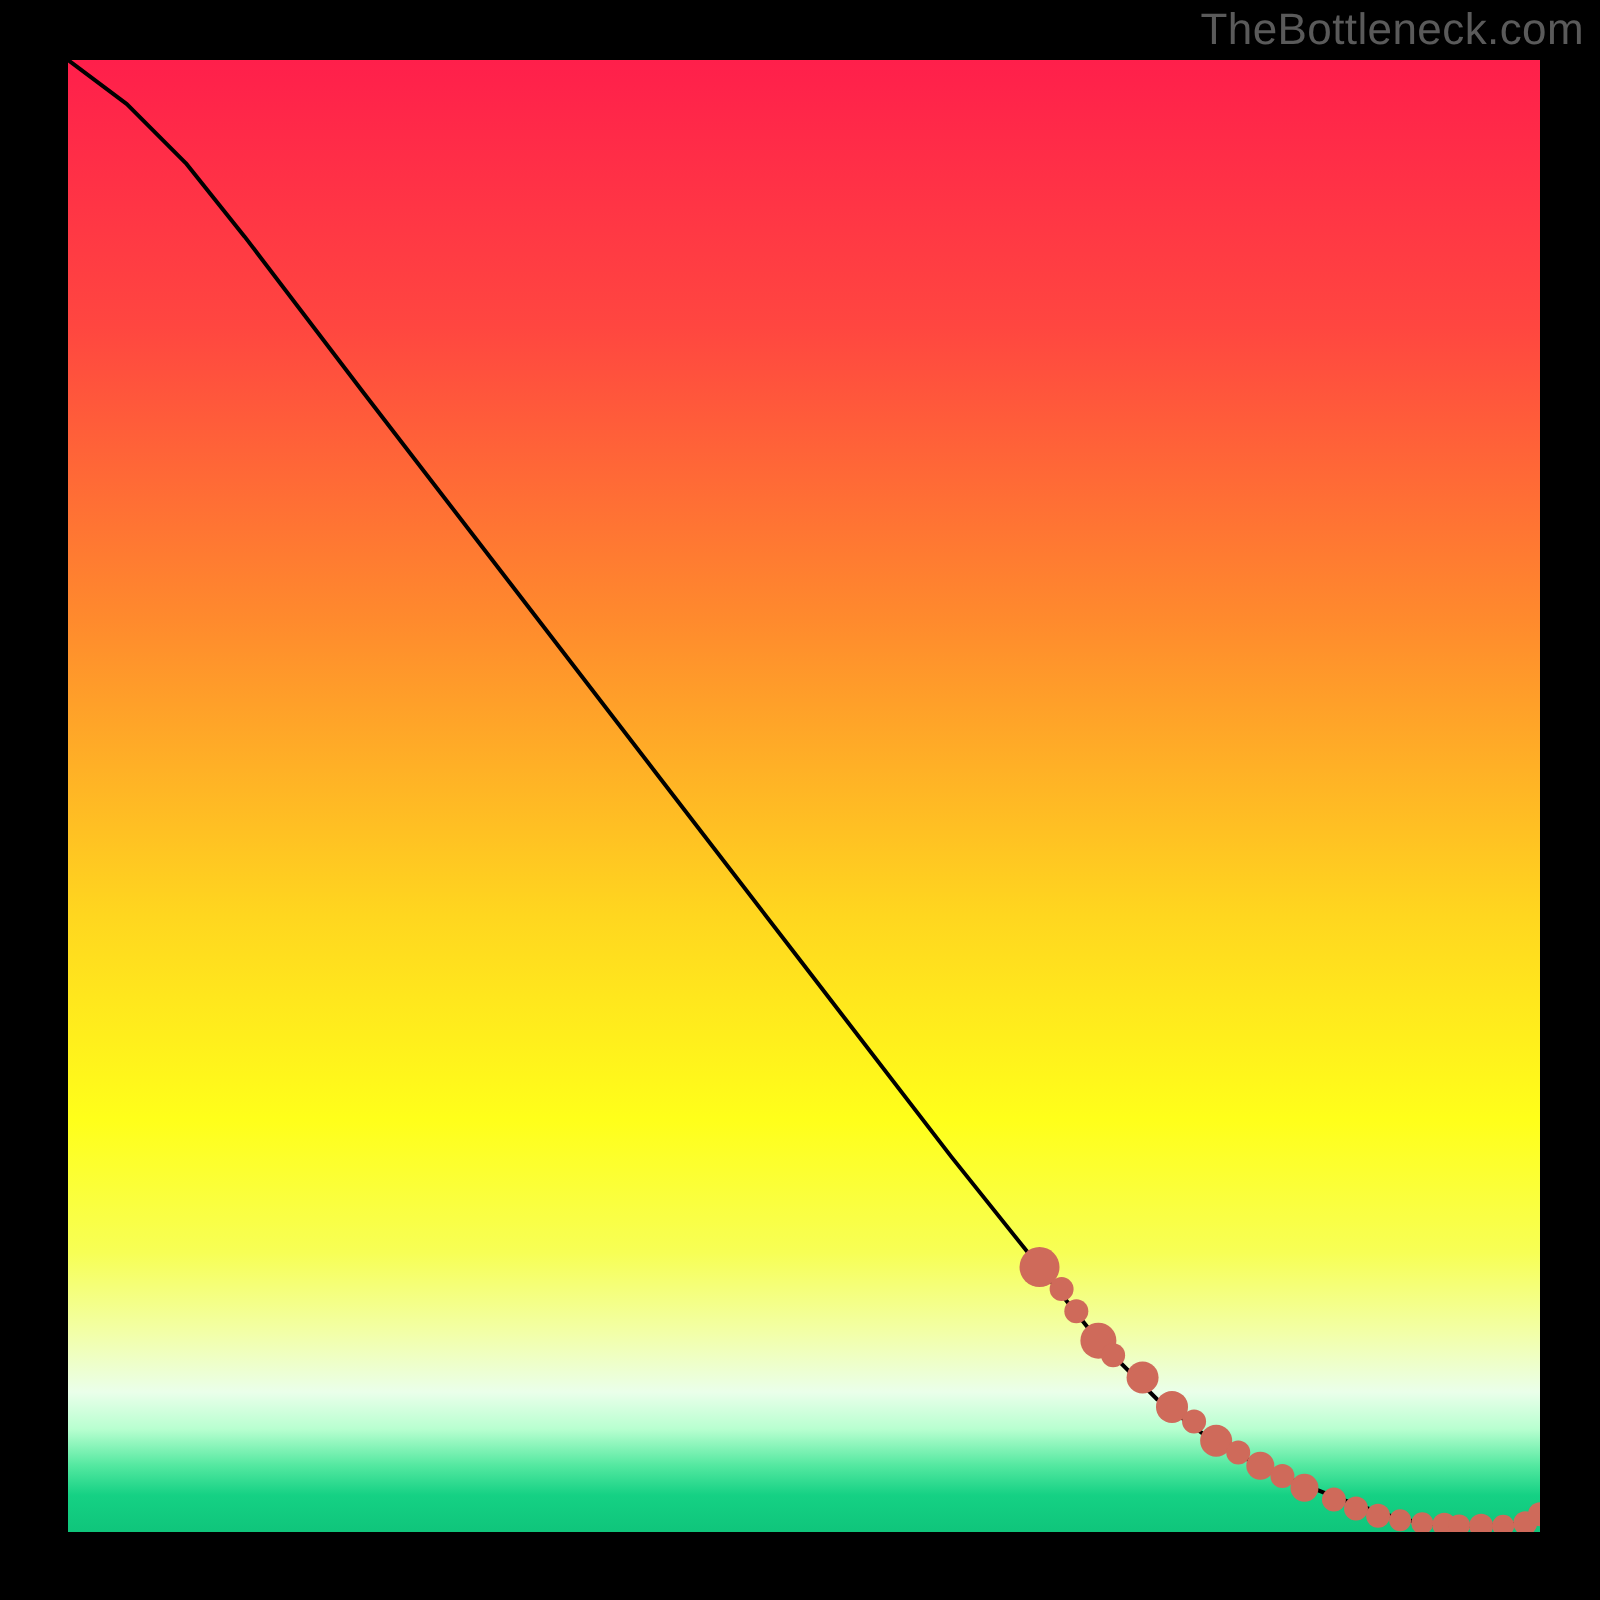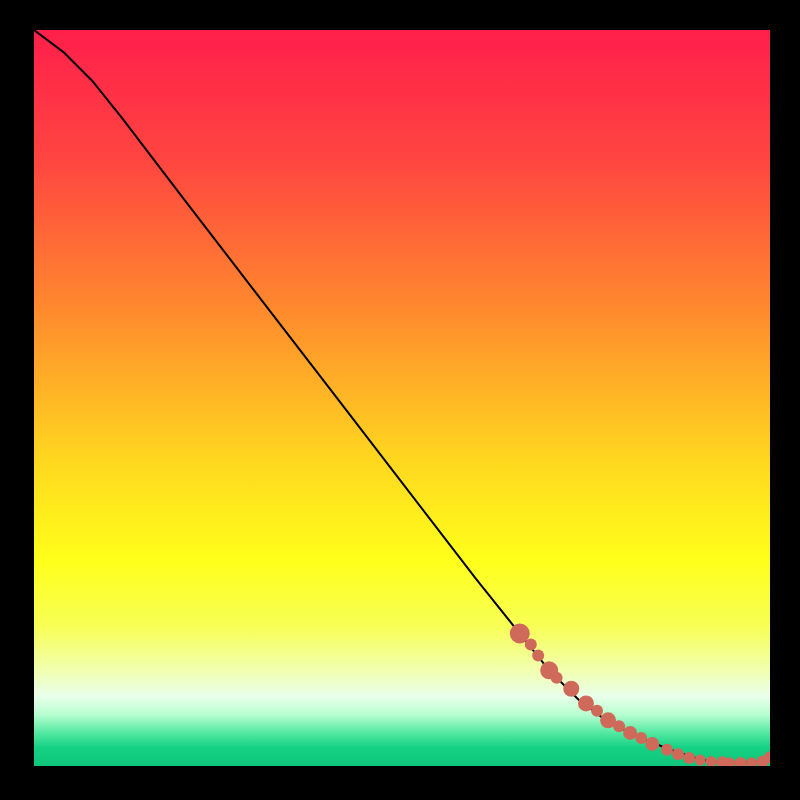--- a/index.html
+++ b/index.html
@@ -37,20 +37,21 @@
   svg {
     display: block;
     width: 736px;
     height: 736px;
   }
 </style>
 </head>
 <body>
 
 <div class="frame">
+  <div class="watermark">TheBottleneck.com</div>
 
   <div class="plot">
     <svg id="svg" viewBox="0 0 736 736">
       <defs>
         <linearGradient id="bg-grad" x1="0" y1="0" x2="0" y2="1">
             <stop offset="0%" stop-color="#ff1f4b"></stop>
             <stop offset="18%" stop-color="#ff4640"></stop>
             <stop offset="38%" stop-color="#ff8a2d"></stop>
             <stop offset="57.99999999999999%" stop-color="#ffd61f"></stop>
             <stop offset="72%" stop-color="#ffff1a"></stop>

